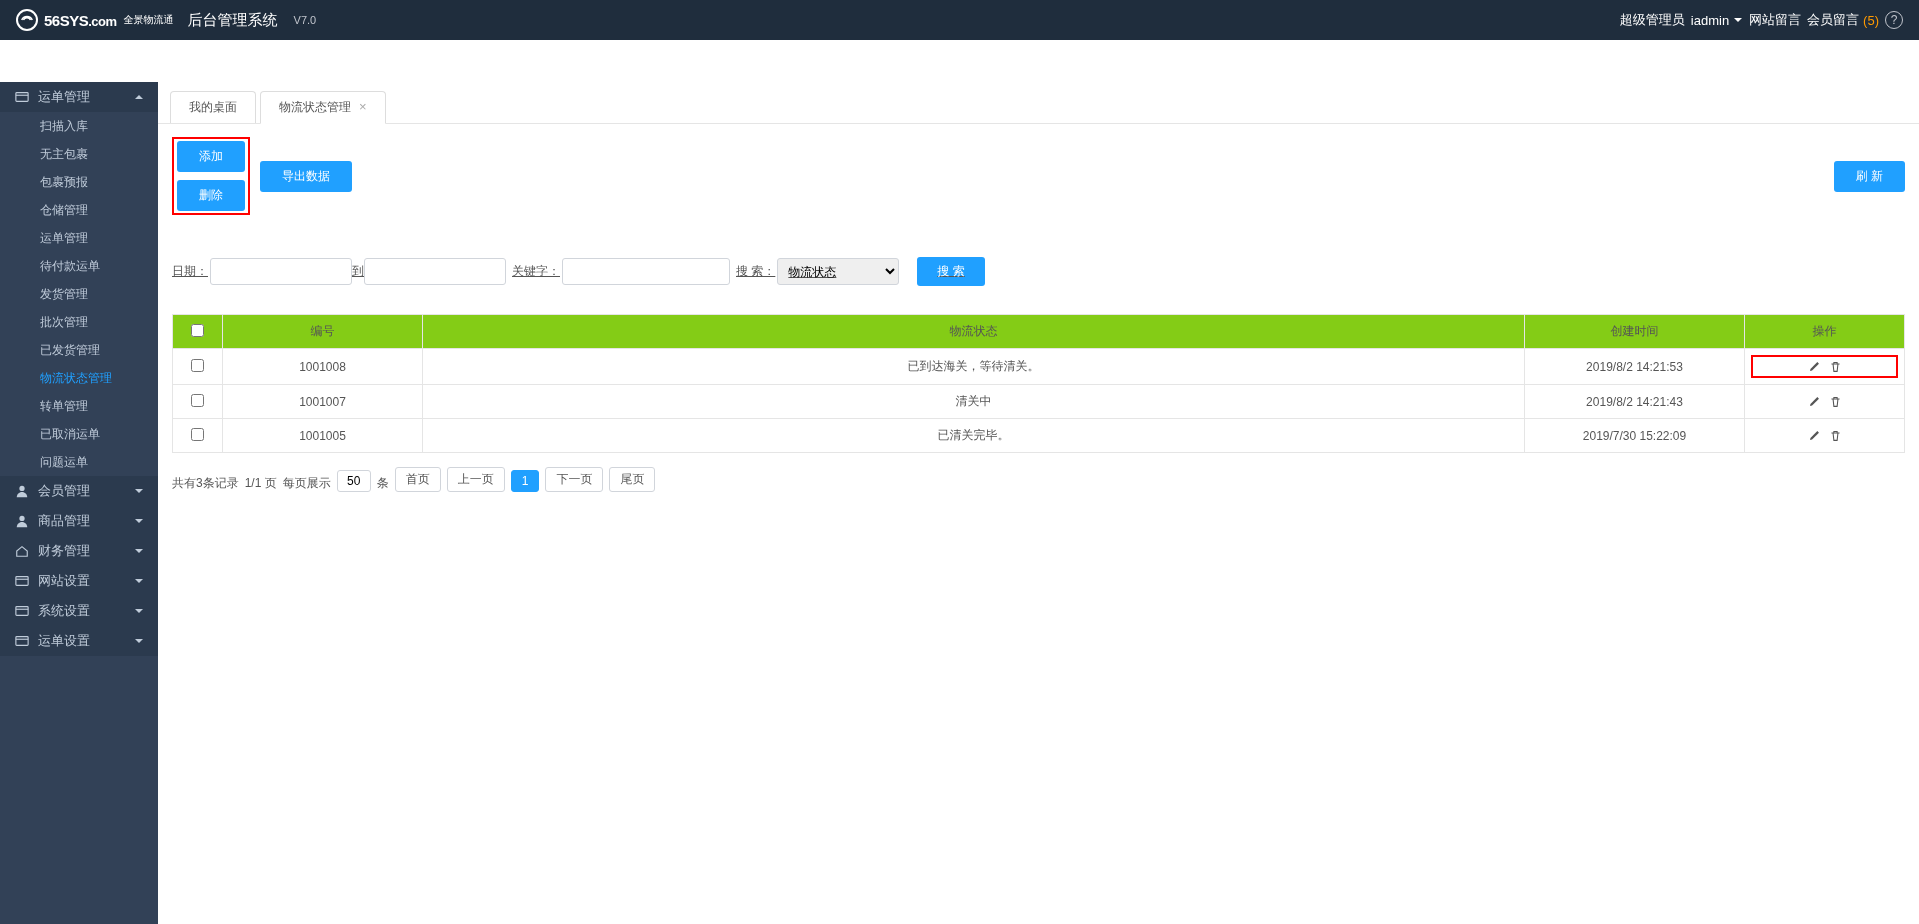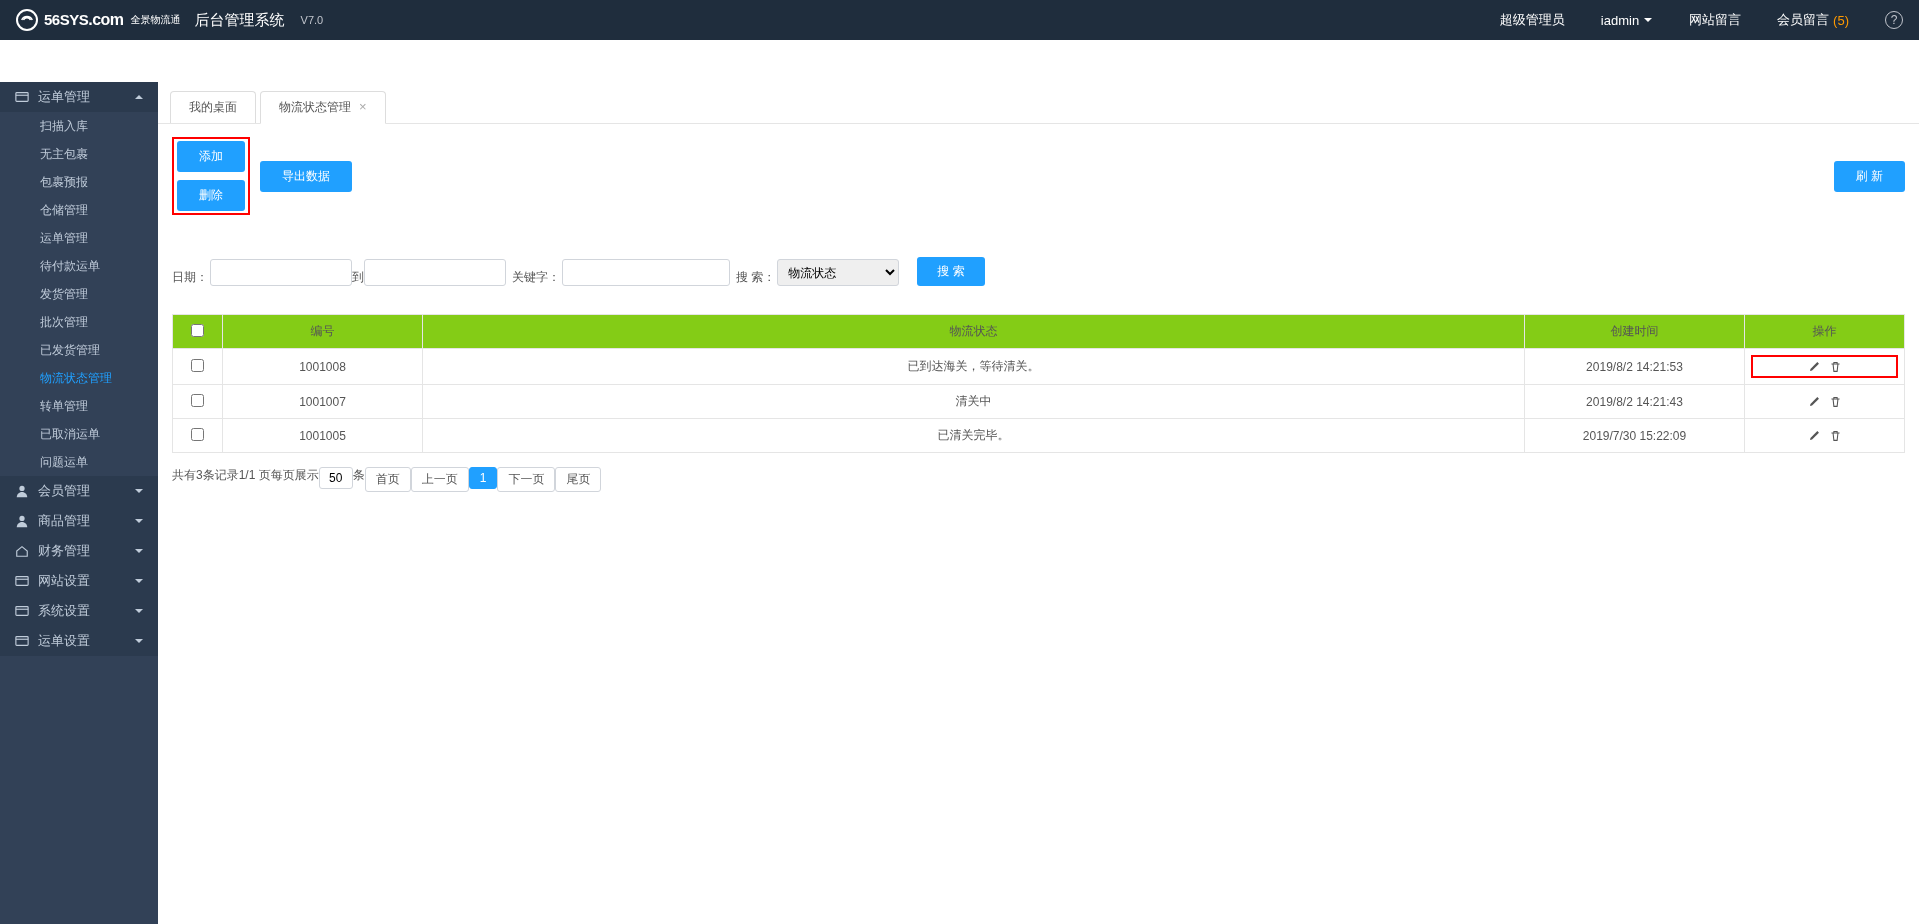--- a/index.html
+++ b/index.html
@@ -5,21 +5,21 @@
 * { margin: 0; padding: 0; box-sizing: border-box; }
 body { font-family: "Microsoft YaHei", Arial, sans-serif; font-size: 13px; color: #333; background: #fff; overflow: hidden; }
 .header { background: #1f2d3d; height: 40px; display: flex; align-items: center; padding: 0 16px; color: #fff; }
 .logo-area { display: flex; align-items: center; gap: 6px; }
 .logo-icon { width: 22px; height: 22px; border-radius: 50%; border: 2px solid #fff; display: flex; align-items: center; justify-content: center; }
 .logo-icon svg { width: 14px; height: 14px; }
 .logo-text { font-size: 15px; font-weight: bold; letter-spacing: -0.5px; }
 .logo-sub { font-size: 10px; line-height: 1; margin-left: 1px; }
 .sys-title { margin-left: 14px; font-size: 15px; }
 .sys-ver { margin-left: 16px; font-size: 11px; color: #c0c4cc; }
-.header-right { margin-left: auto; display: flex; align-items: center; gap: 36px; font-size: 13px; }
+.header-right { margin-left: auto; display: flex; align-items: center; gap: 6px; font-size: 13px; }
 .hr-item { color: #fff; cursor: pointer; display: flex; align-items: center; gap: 4px; }
 .hr-count { color: #ff9a00; }
 .help-icon { width: 18px; height: 18px; border: 1.5px solid #c0c4cc; border-radius: 50%; display: flex; align-items: center; justify-content: center; color: #c0c4cc; font-size: 12px; }
 .container { display: flex; height: calc(100vh - 40px); margin-top: 42px; }
 .sidebar { width: 158px; background: #324157; overflow-y: auto; flex-shrink: 0; }
 .menu-item { display: flex; align-items: center; padding: 0 14px; height: 30px; color: #c0ccda; cursor: pointer; font-size: 13px; position: relative; }
 .menu-item.top-level { background: #2b3a4e; }
 .menu-item .mi-icon { width: 16px; margin-right: 8px; display: flex; align-items: center; justify-content: center; }
 .menu-item .mi-chevron { margin-left: auto; }
 .sub-item { padding: 0 14px 0 40px; height: 28px; display: flex; align-items: center; color: #c0ccda; cursor: pointer; font-size: 12px; }
@@ -28,53 +28,53 @@
 .tabs { background: #fff; display: flex; align-items: flex-end; padding: 10px 12px 0 12px; border-bottom: 1px solid #e5e5e5; height: 42px; }
 .tab { padding: 7px 18px; border: 1px solid #ddd; border-bottom: none; margin-right: 4px; background: #fff; border-radius: 4px 4px 0 0; font-size: 12px; cursor: pointer; color: #555; display: flex; align-items: flex-start; gap: 8px; position: relative; }
 .tab.active { background: #fff; border-bottom: 1px solid #fff; margin-bottom: -1px; }
 .tab-close { color: #aaa; font-size: 13px; }
 .content { background: #fff; flex: 1; padding: 13px 14px; overflow: auto; }
 .toolbar { display: flex; align-items: center; }
 .hl-group { border: 2px solid #ff0000; padding: 2px 3px; display: flex; gap: 8px; margin-right: 10px; flex-direction: column; }
 .btn { background: #20a0ff; color: #fff; border: none; border-radius: 3px; padding: 7px 22px; font-size: 12px; cursor: pointer; }
 .btn.small { padding: 5px 16px; }
 .toolbar-right { margin-left: auto; border-radius: 7px; }
-.filters { display: flex; align-items: flex-end; margin-top: 42px; font-size: 12px; color: #555; }
+.filters { display: flex; align-items: center; margin-top: 42px; font-size: 12px; color: #555; text-decoration: underline; }
 .filters label { margin-right: 2px; }
 .filters input[type="text"] { border: 1px solid #d1d5db; border-radius: 3px; height: 27px; padding: 0 6px; font-size: 12px; }
 .filters select { border: 1px solid #d1d5db; border-radius: 3px; height: 27px; padding: 0 6px; font-size: 12px; width: 122px; }
 .in-date { width: 142px; }
 .in-keyword { width: 168px; }
 .sep { color: #555; }
 .table-wrap { margin-top: 28px; }
 table { width: 100%; border-collapse: collapse; font-size: 12px; }
 th, td { border: 1px solid #e5e5e5; padding: 8px 6px; text-align: center; color: #555; }
 th { background: #84cc16; font-weight: normal; color: #555; }
 td.ops-cell { padding: 6px; }
 .ops-inner { display: flex; align-items: center; justify-content: center; gap: 8px; }
 .hl-row .ops-inner { border: 2px solid #ff0000; padding: 3px 46px; }
 .icon-btn { cursor: pointer; color: #666; display: flex; align-items: center; }
 .icon-btn svg { width: 13px; height: 13px; }
-.pager { display: flex; align-items: flex-start; margin-top: 14px; font-size: 12px; color: #555; }
+.pager { display: flex; align-items: flex-end; gap: 6px; margin-top: 14px; font-size: 12px; color: #555; }
 .pager input { width: 34px; height: 22px; border: 1px solid #d1d5db; border-radius: 3px; text-align: center; font-size: 12px; }
 .pbtn { border: 1px solid #d1d5db; border-radius: 3px; padding: 3px 10px; background: #fff; cursor: pointer; font-size: 12px; color: #555; }
 .pbtn.active { background: #20a0ff; color: #fff; border-color: #20a0ff; }
 .chk { cursor: pointer; }
 </style>
 </head>
 <body>
 
 <div class="header">
   <div class="logo-area">
     <div class="logo-icon">
       <svg viewBox="0 0 24 24" fill="none" stroke="#fff" stroke-width="2.5">
           <path d="M3 12c3-8 15-8 18 0M6 12c2-5 10-5 12 0"></path>
         </svg>
     </div>
-    <span class="logo-text"><span>56SYS</span><span style="font-size:16px">.com</span></span>
+    <span class="logo-text"><span>56SYS</span><span style="font-size:13px">.com</span></span>
     <span class="logo-sub">全景物流通</span>
   </div>
   <span class="sys-title">后台管理系统</span>
   <span class="sys-ver">V7.0</span>
   <div class="header-right">
     <span class="hr-item">超级管理员</span>
     <span class="hr-item">
       <span>iadmin</span>
       <svg width="10" height="10" viewBox="0 0 10 10" fill="#fff">
           <path d="M1 3l4 4 4-4z"></path>

